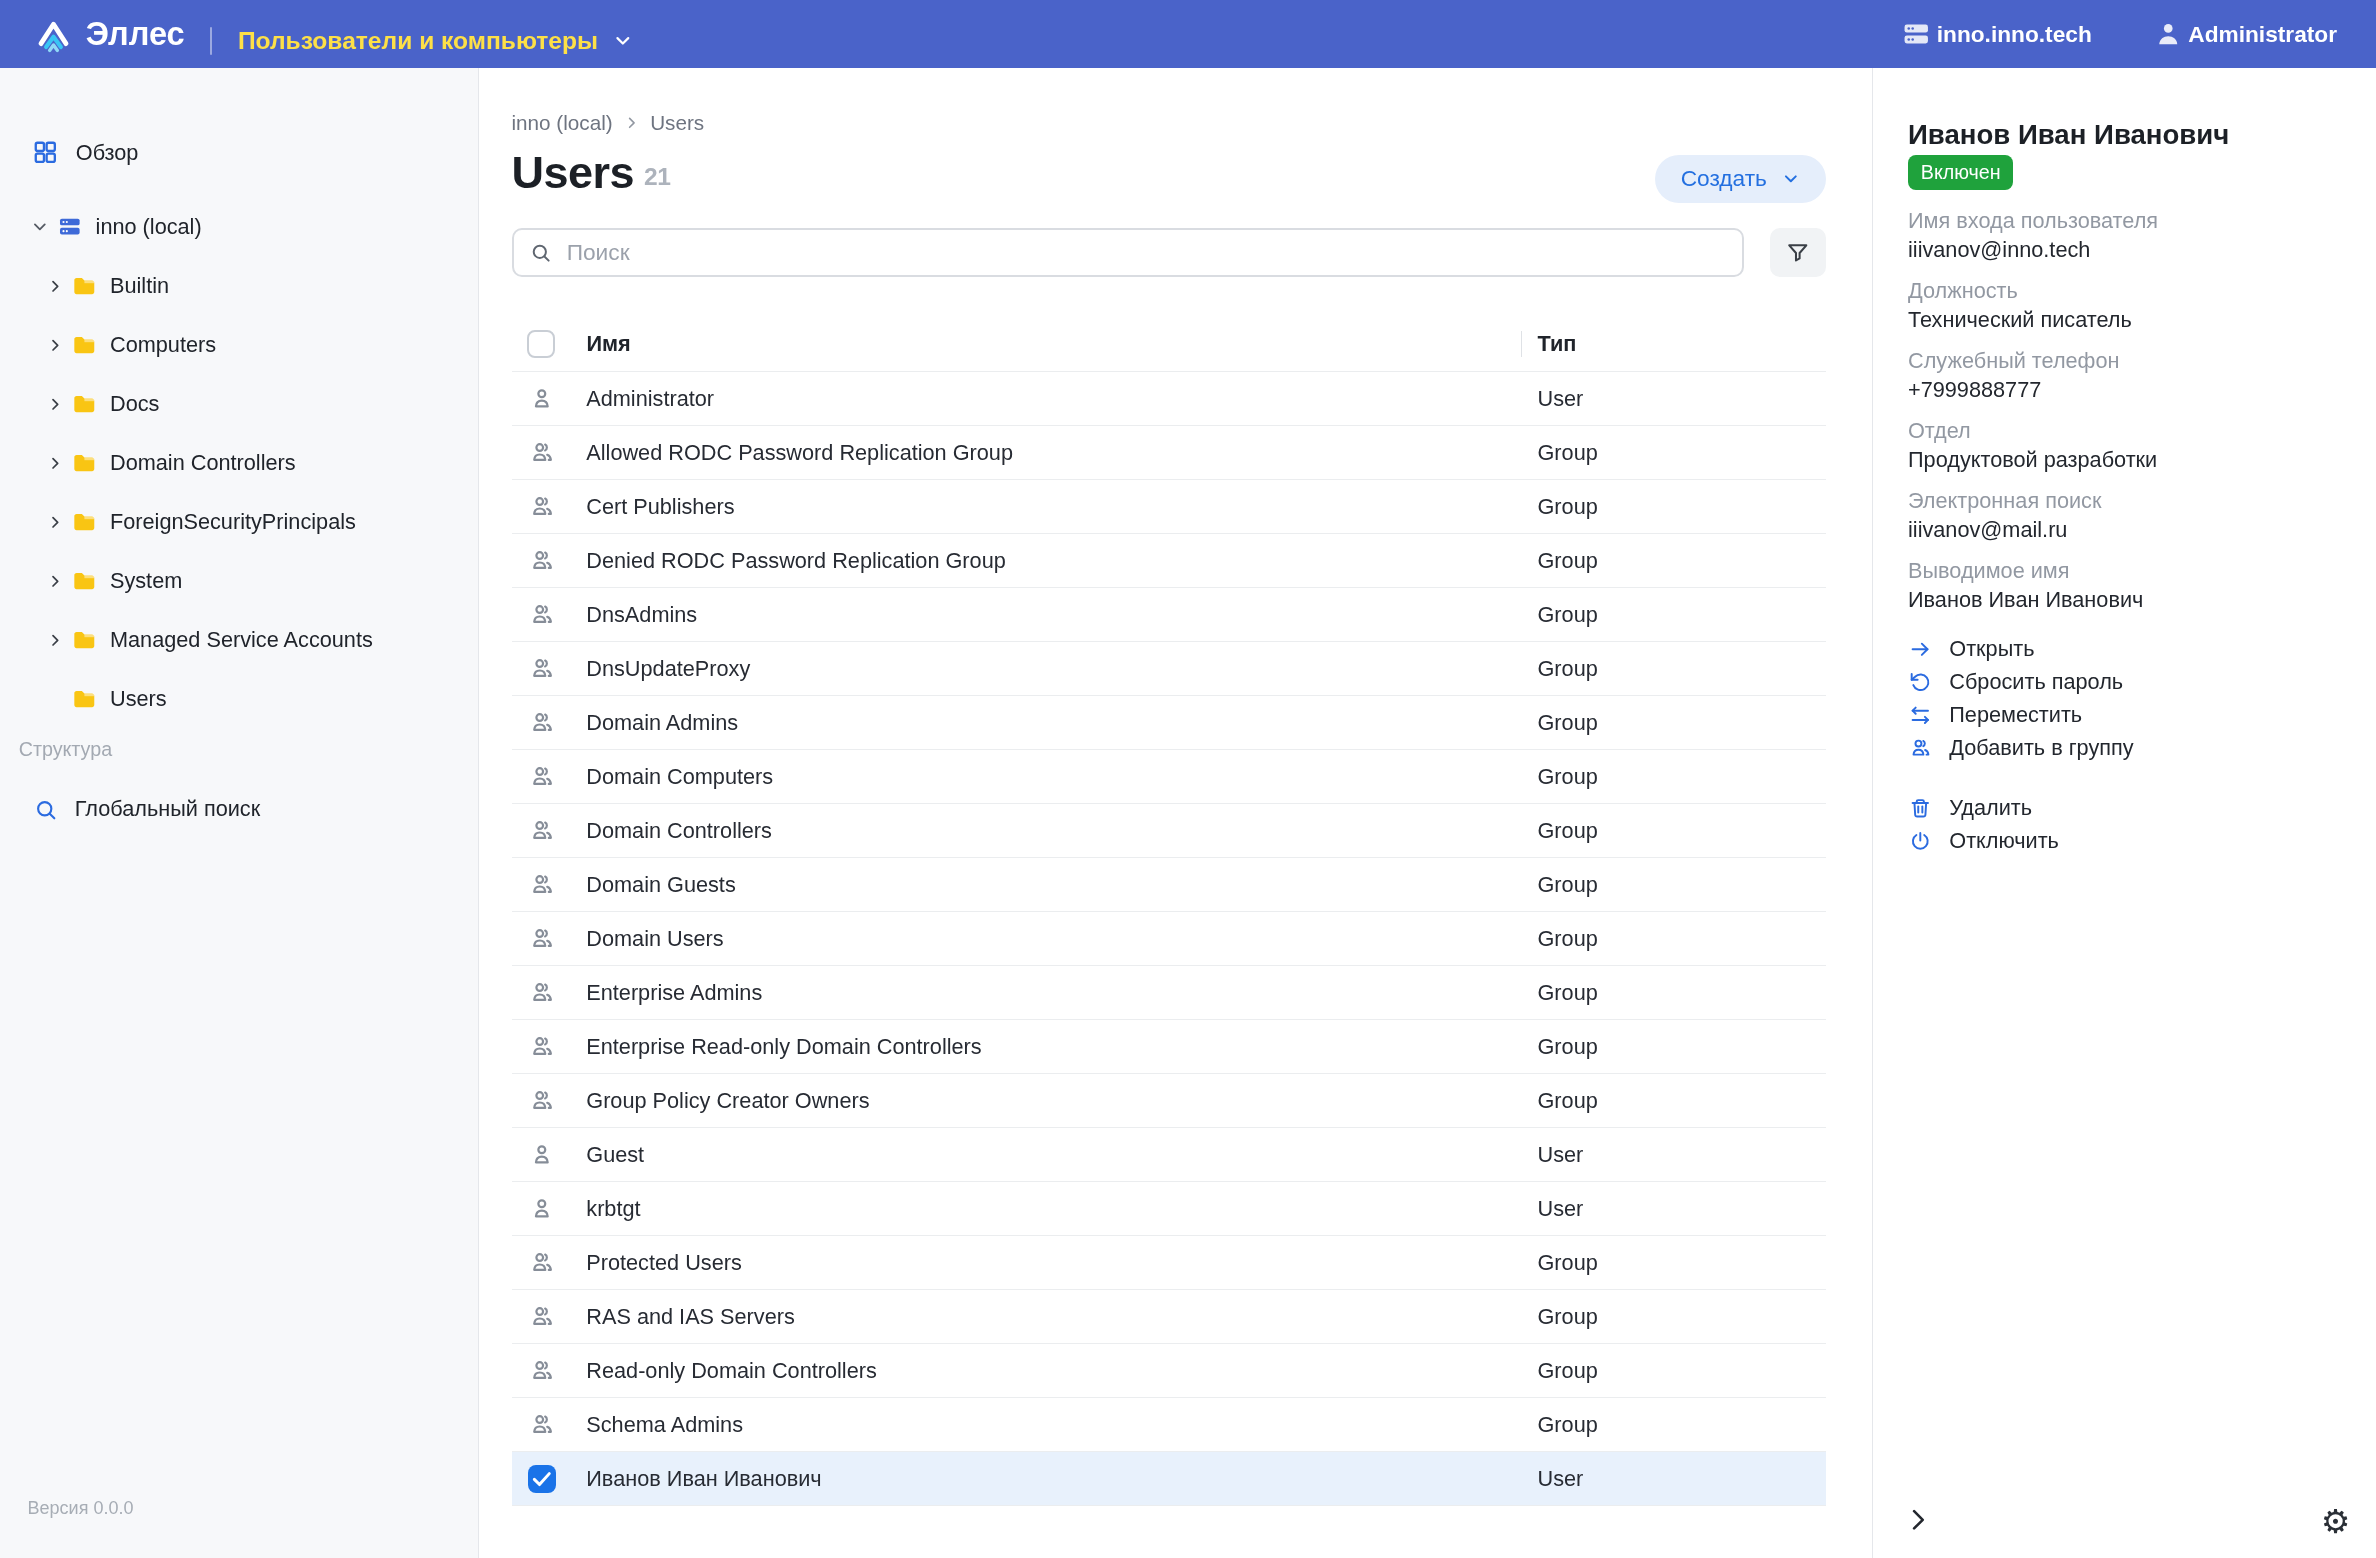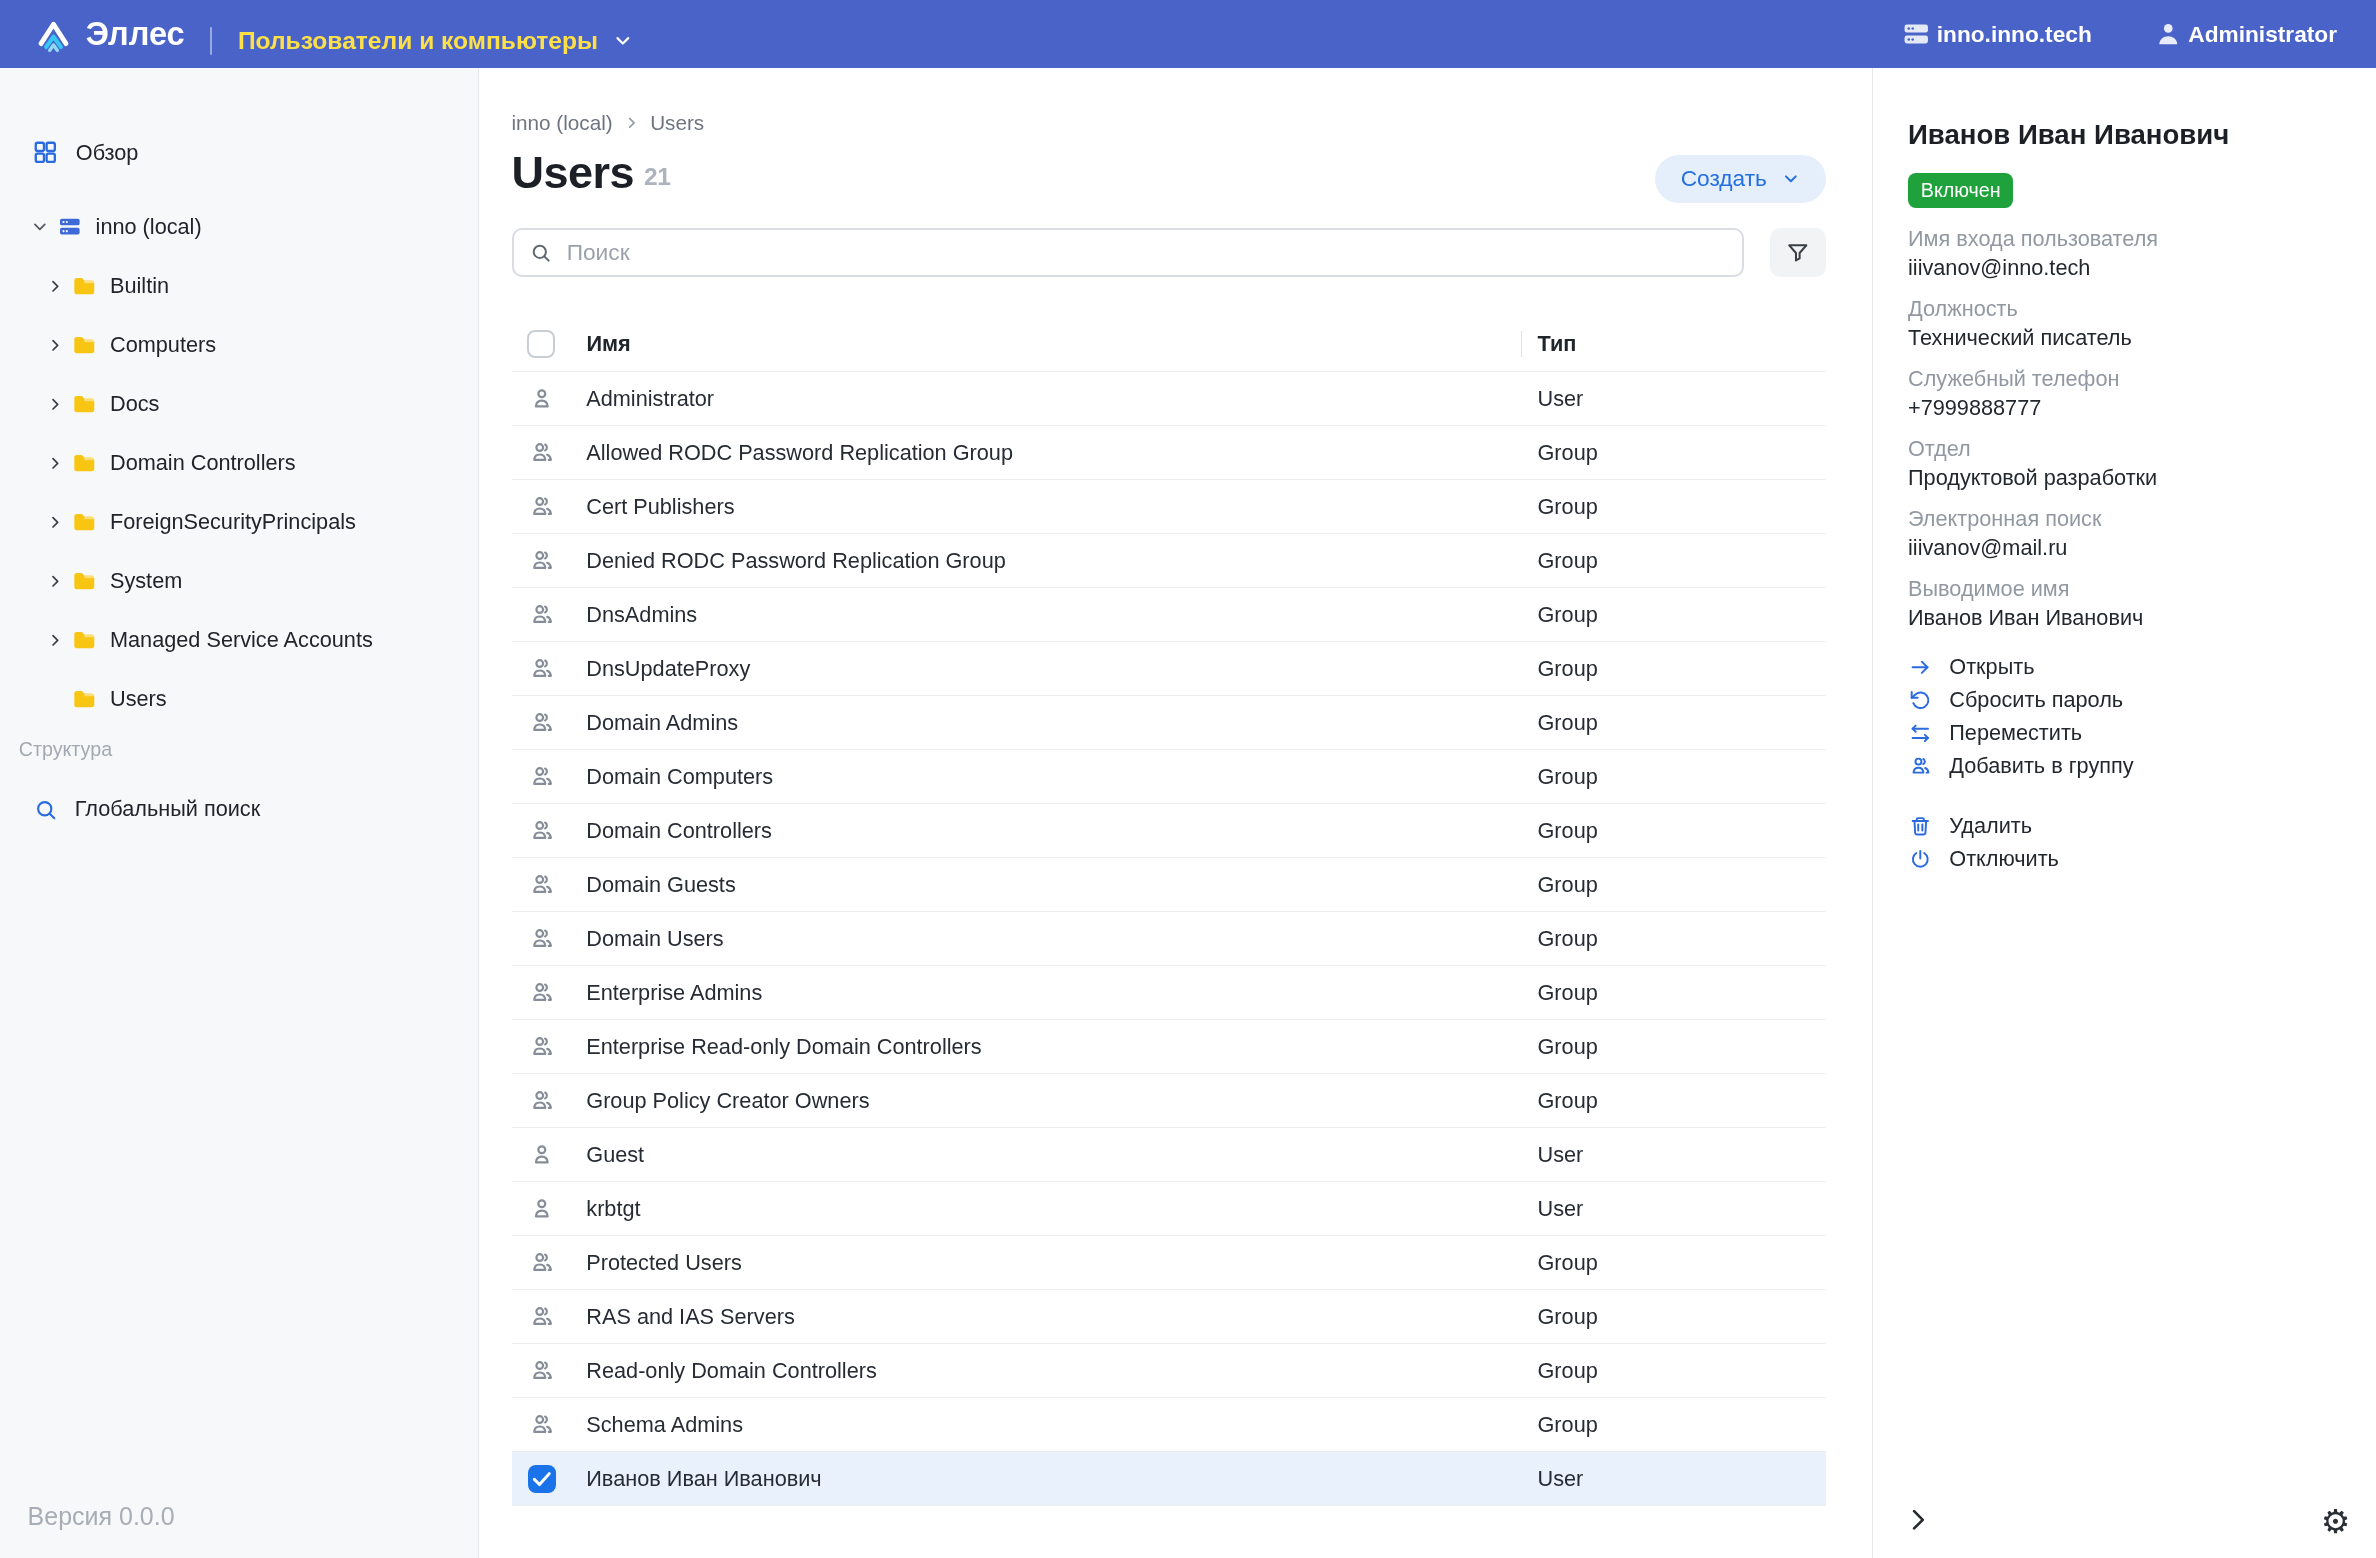--- a/index.html
+++ b/index.html
@@ -35,21 +35,21 @@
   .tree{margin-top:23.6px}
   .tree-root{display:flex;align-items:center;padding-left:29.6px;height:59px;font-size:21.7px;cursor:pointer}
   .tree-root .tw{width:19.7px;height:19.7px;color:#555B64;margin-right:7.9px}
   .tree-root .server-ic{width:25.6px;height:25.6px;margin-right:12.8px}
   .tree-item{display:flex;align-items:center;padding-left:46px;height:59px;font-size:21.7px;cursor:pointer}
   .tree-item .tw{width:18.7px;height:18.7px;color:#3A3F46;margin-right:5.9px}
   .tree-item .folder{width:26.6px;height:26.6px;margin-right:12.8px}
   .structure-label{padding-left:18.7px;margin-top:9.9px;font-size:19.7px;color:#A3A9B2}
   .sb-search{display:flex;align-items:center;gap:16.7px;padding-left:32.5px;margin-top:35px;font-size:21.7px;cursor:pointer}
   .sb-search svg{width:25.6px;height:25.6px;color:var(--accent)}
-  .version{position:absolute;left:27.6px;bottom:27px;font-size:25px;color:#A7ADB5}
+  .version{position:absolute;left:27.6px;bottom:39px;font-size:18px;color:#A7ADB5}
 
   
   .main{flex:1;padding:43px 46px 0 32.5px;position:relative;background:#fff}
   .breadcrumb{display:flex;align-items:center;gap:9.9px;font-size:20.7px;color:#6E7480}
   .breadcrumb svg{width:17.7px;height:17.7px;color:#9298A2}
   .title-row{display:flex;align-items:flex-start;justify-content:space-between;margin-top:11.8px}
   .page-title{margin:0;font-size:45px;font-weight:700;letter-spacing:-0.5px;display:flex;color:#1C2026}
   .sup{font-size:24.6px;color:#ADB3BC;font-weight:600;margin-left:9.9px;margin-top:16px}
   .create-btn{display:flex;align-items:center;gap:13.8px;height:48px;padding:0 25.6px;background:var(--accent-soft);
               color:#2470E0;border:none;border-radius:24.6px;font-size:22.7px;font-weight:500;cursor:pointer;margin-top:7.9px;font-family:inherit}
@@ -72,21 +72,21 @@
   .row-icon{width:27.6px;height:27.6px;margin-left:16.7px;color:var(--icon-gray);flex:none}
   .row-icon svg{width:100%;height:100%}
   .row-icon.checked{background:var(--checkbox-blue);border-radius:7.9px}
   .cell-name{margin-left:30.5px}
   .cell-type{position:absolute;left:1026px}
   .trow.selected{background:var(--row-selected)}
 
   
   .panel{width:504px;min-width:504px;border-left:1px solid var(--border);padding:51px 35px 0 35px;position:relative;background:#fff}
   .panel-title{font-size:27.6px;font-weight:700;color:#1C2026}
-  .badge{display:inline-block;margin-top:22px;background:var(--badge-green);color:#fff;font-size:19.7px;padding:5.9px 12.8px;border-radius:7.9px}
+  .badge{display:inline-block;margin-top:4px;background:var(--badge-green);color:#fff;font-size:19.7px;padding:5.9px 12.8px;border-radius:7.9px}
   .fields{margin-top:15.8px}
   .field{margin-bottom:10.8px}
   .f-label{font-size:21.7px;color:var(--muted);line-height:29.6px}
   .f-value{font-size:21.7px;color:#23272E;line-height:29.6px}
   .actions{margin-top:17.7px}
   .action{display:flex;align-items:center;gap:16.7px;height:33px;font-size:21.7px;font-weight:500;color:#23272E;cursor:pointer}
   .a-icon{width:24.6px;height:24.6px;color:var(--accent);flex:none}
   .a-icon svg{width:100%;height:100%}
   .danger{margin-top:27.6px}
   .panel-collapse{position:absolute;left:29.6px;bottom:23.6px;width:29.6px;height:29.6px;color:#23272E;cursor:pointer}

